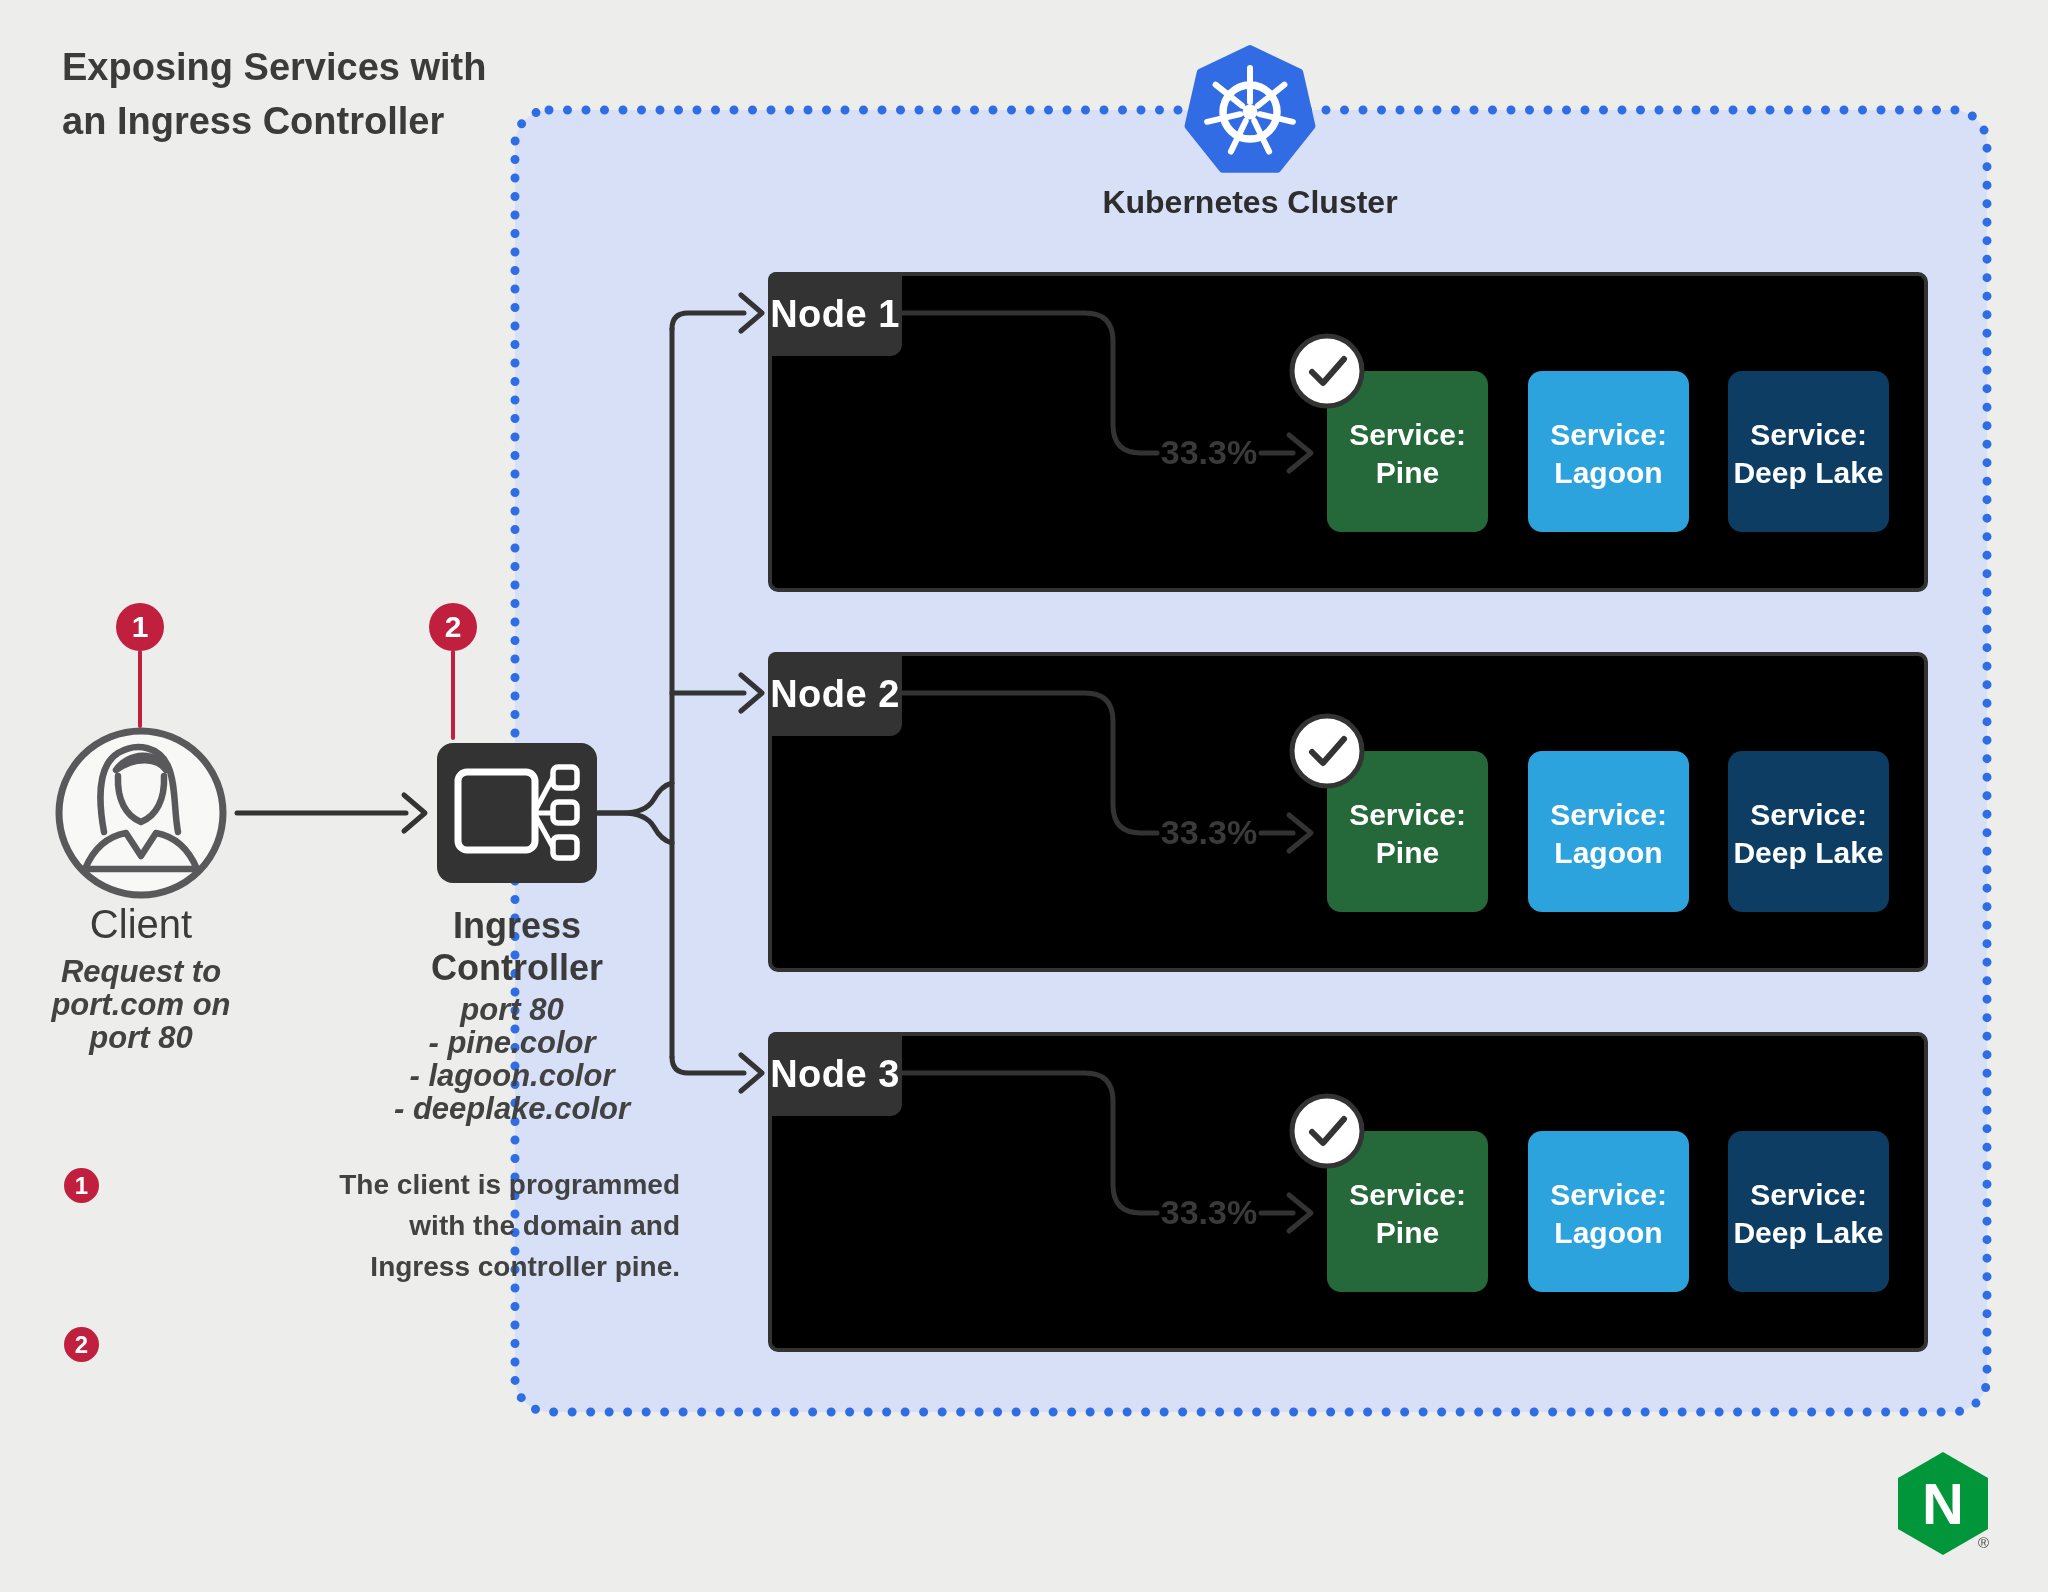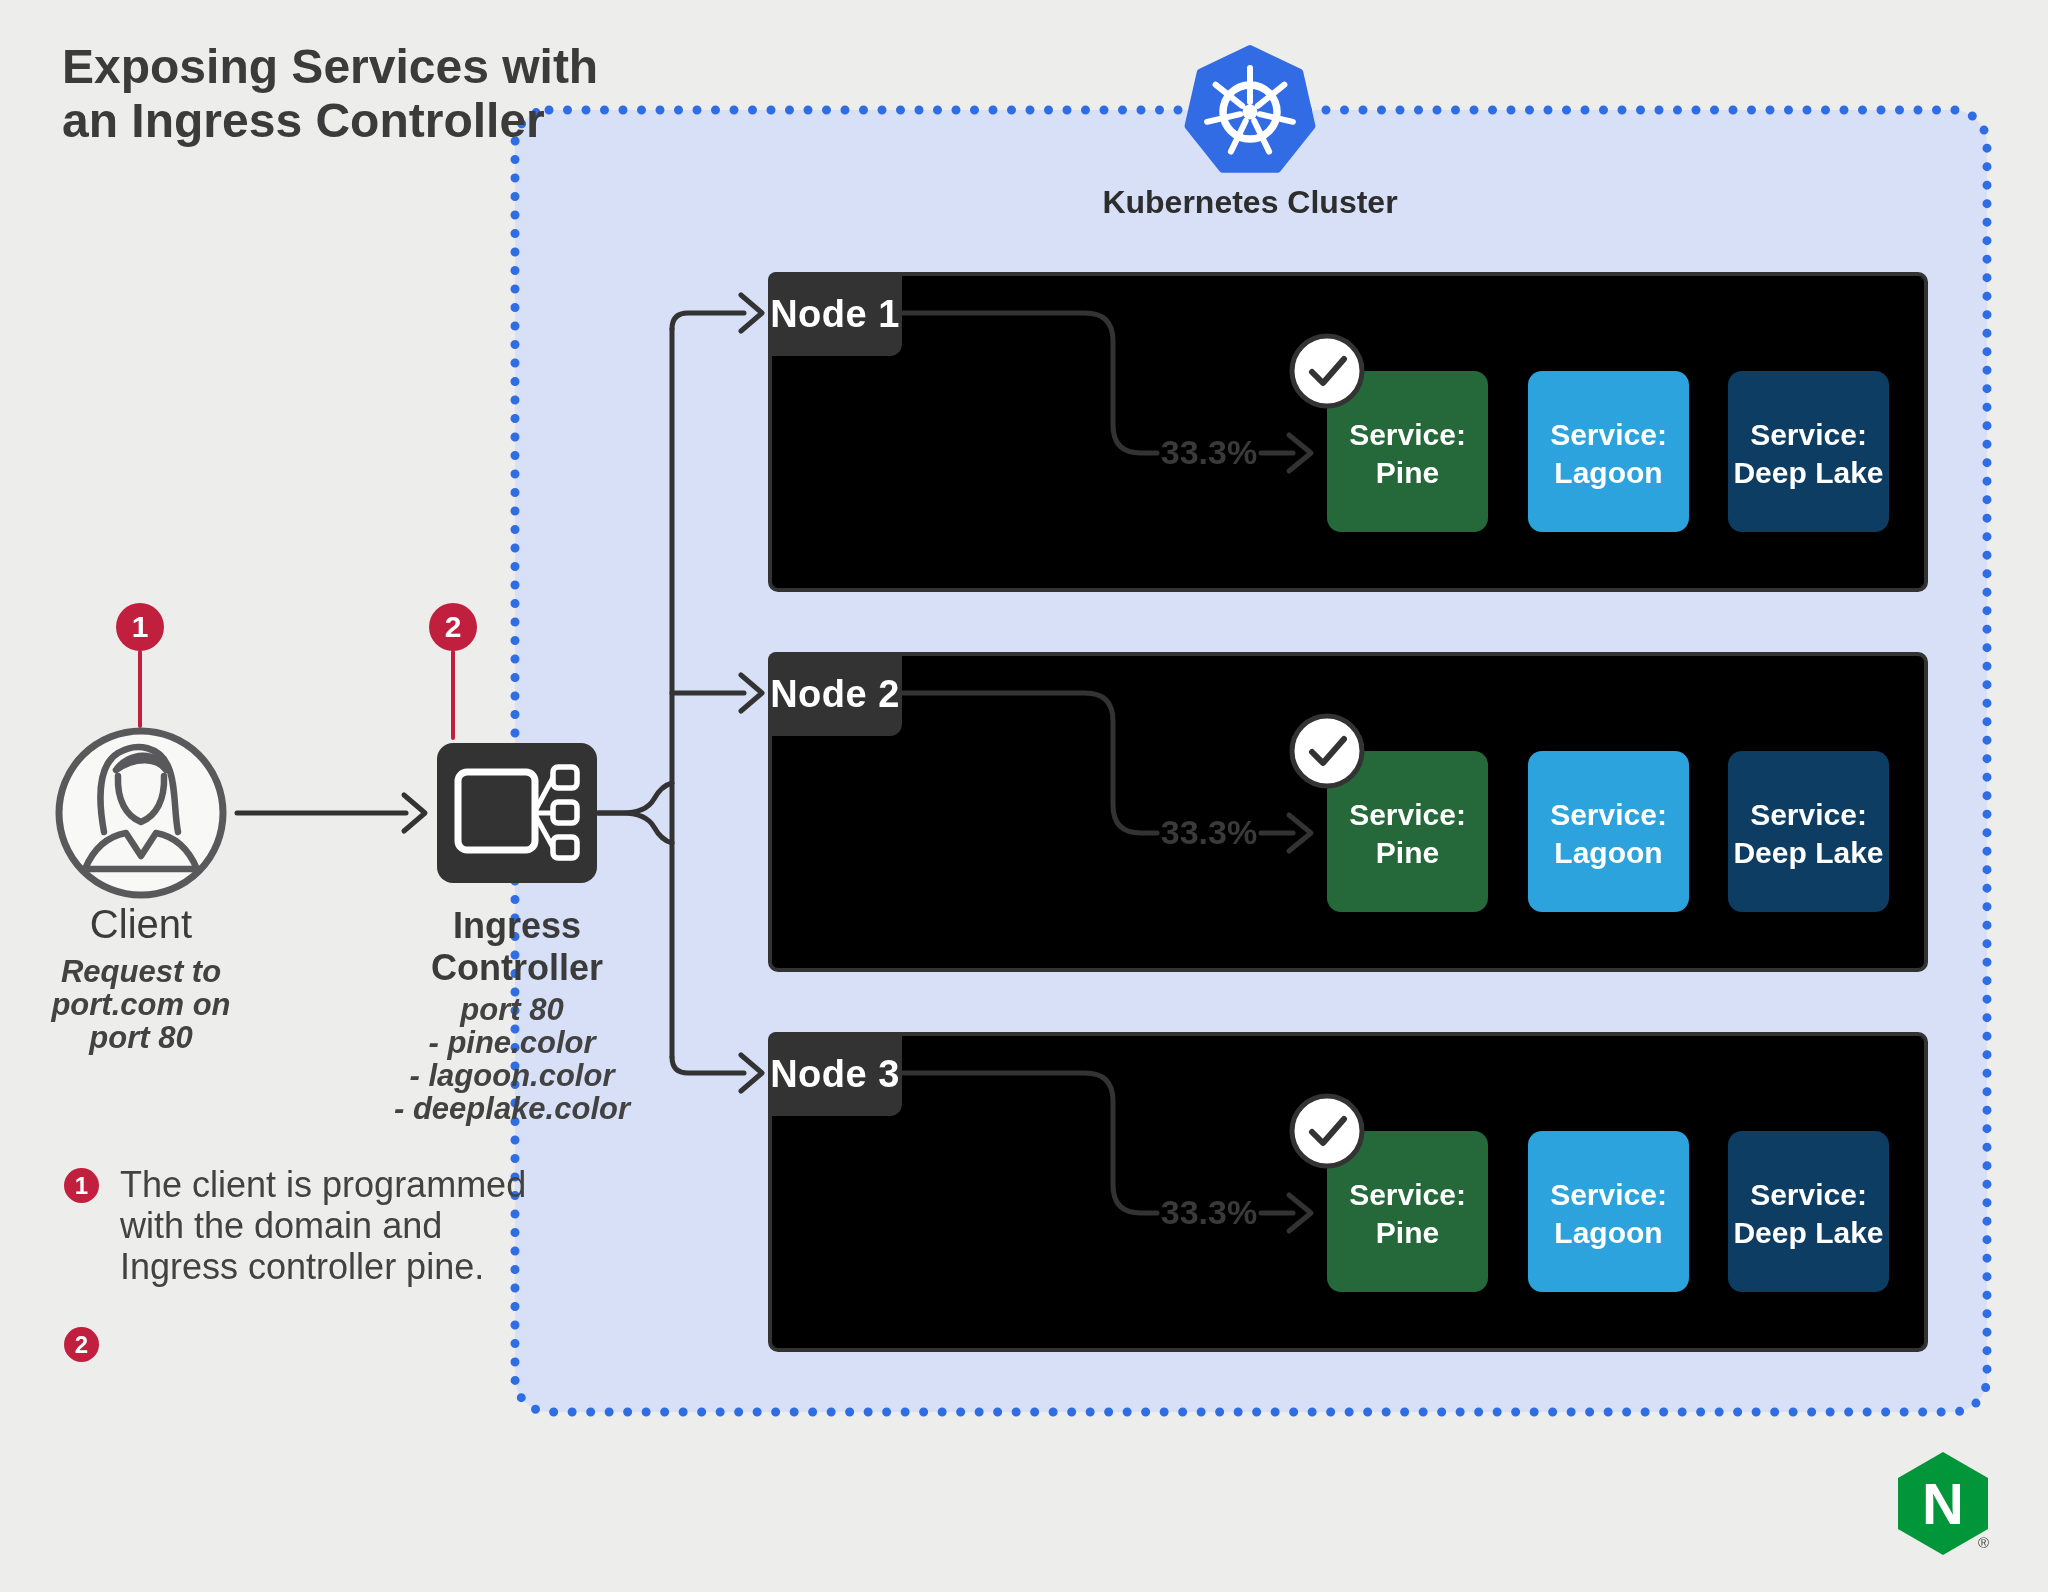--- a/index.html
+++ b/index.html
@@ -16,31 +16,31 @@
   .svc { position:absolute; top:95px; width:161px; height:161px; border-radius:14px;
           display:flex; flex-direction:column; align-items:center; justify-content:center;
           color:#FFFFFF; font-size:30px; line-height:38px; font-weight:700; text-align:center; padding-top:4px; }
   .svc-0 { left:555px; background:#256839; }
   .svc-1 { left:756px; background:#2CA3DC; }
   .svc-2 { left:956px; background:#0D3D62; }
   .pct { position:absolute; left:1135px; width:148px; text-align:center; font-size:34px; font-weight:700;
           color:#3A3A3A; z-index:3; }
   #fg-layer { z-index:2; }
   .txt { position:absolute; z-index:3; color:#3B3B3B; }
-  #title { left:62px; top:40px; font-size:48px; line-height:54px; font-weight:700; color:#3B3B3B; }
+  #title { left:62px; top:40px; font-size:38px; line-height:54px; font-weight:700; color:#3B3B3B; }
   #cluster-label { left:1050px; top:184px; width:400px; text-align:center; font-size:32px; font-weight:700; color:#2D2D2D; }
   .badge { position:absolute; width:48px; height:48px; border-radius:50%; background:#C11F3E; color:#fff;
           font-size:30px; font-weight:700; display:flex; align-items:center; justify-content:center; z-index:4; }
   .badge-sm { width:35px; height:35px; font-size:24px; }
   #client-label { left:16px; top:904px; width:250px; text-align:center; font-size:40px; line-height:40px; font-weight:400; }
   .sub { font-style:italic; font-weight:700; color:#424242; font-size:31px; line-height:33px; text-align:center; }
   #client-sub { left:0px; top:955px; width:282px; }
   #ingress-label { left:392px; top:905px; width:250px; text-align:center; font-size:36px; line-height:42px; font-weight:700; }
   #ingress-sub { left:362px; top:993px; width:300px; }
-  .note { position:absolute; left:120px; width:560px; font-size:36px; line-height:41px; font-weight:400; color:#424242; z-index:3; }
+  .note { position:absolute; left:120px; width:560px; font-size:28px; line-height:41px; font-weight:700; color:#424242; z-index:3;text-align:right; }
   #note-1 { top:1164px; } #note-2 { top:1323px; }
   #ingress-icon { position:absolute; left:437px; top:743px; width:160px; height:140px; background:#333333;
           border-radius:16px; z-index:1; }
   #nginx-n { position:absolute; left:1898px; top:1462px; width:90px; text-align:center; z-index:3;
           color:#fff; font-size:58px; font-weight:700; line-height:84px; }
   #nginx-reg { position:absolute; left:1978px; top:1534px; z-index:3; color:#4a4a4a; font-size:15px; }
 </style>
 </head>
 <body>
 

